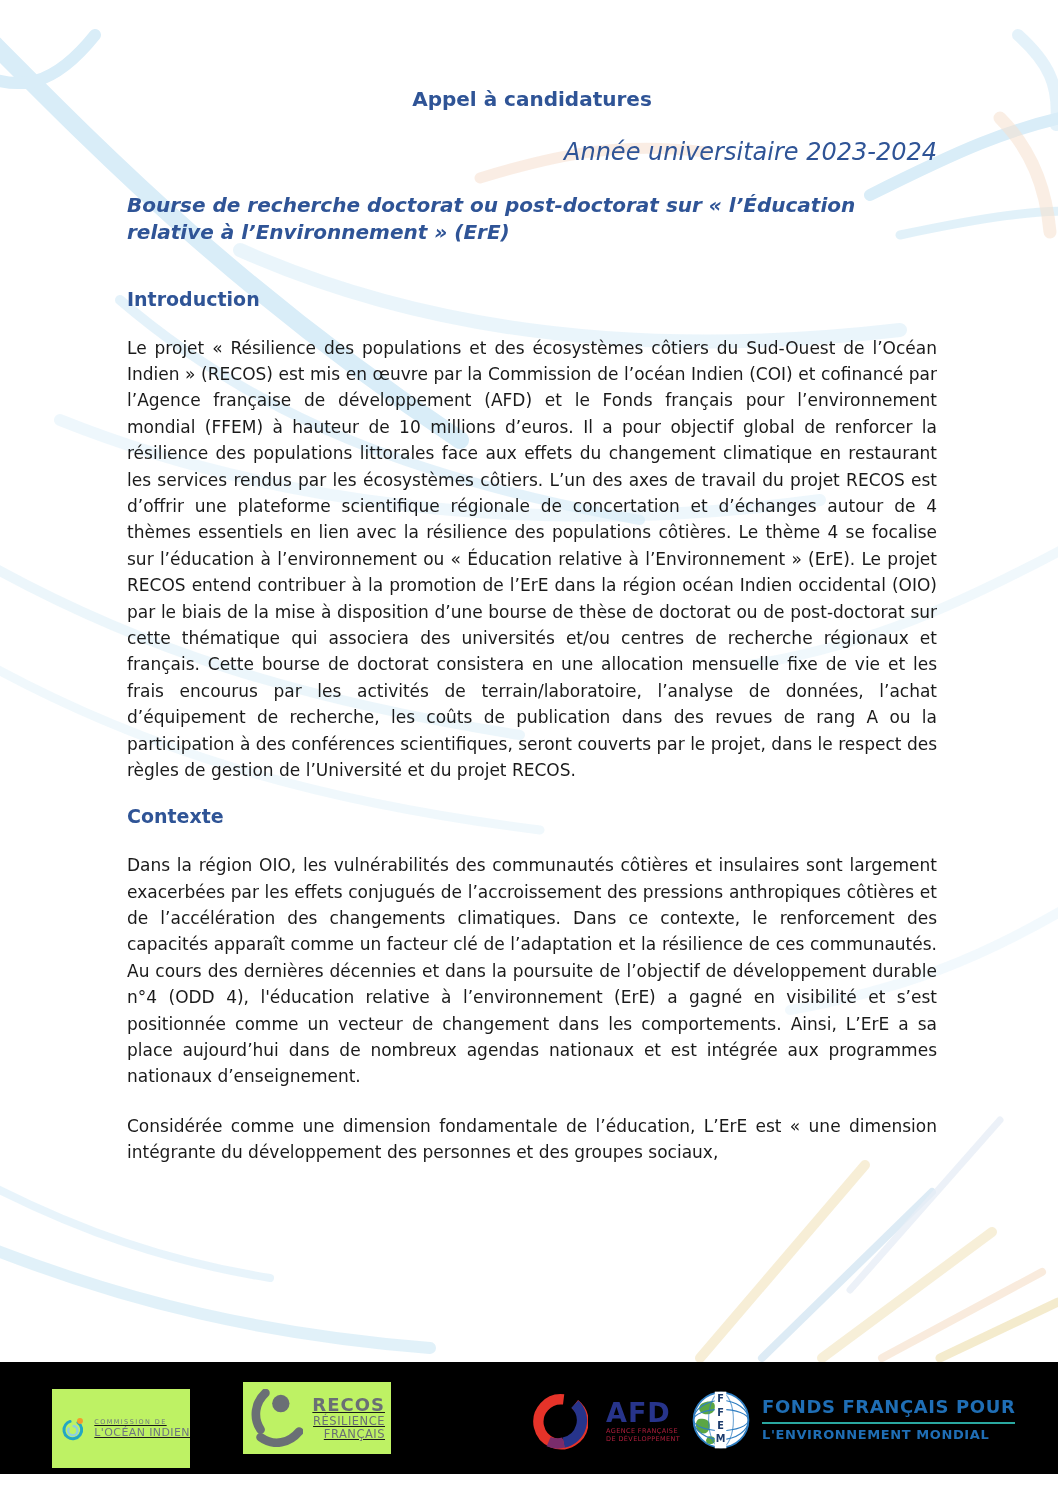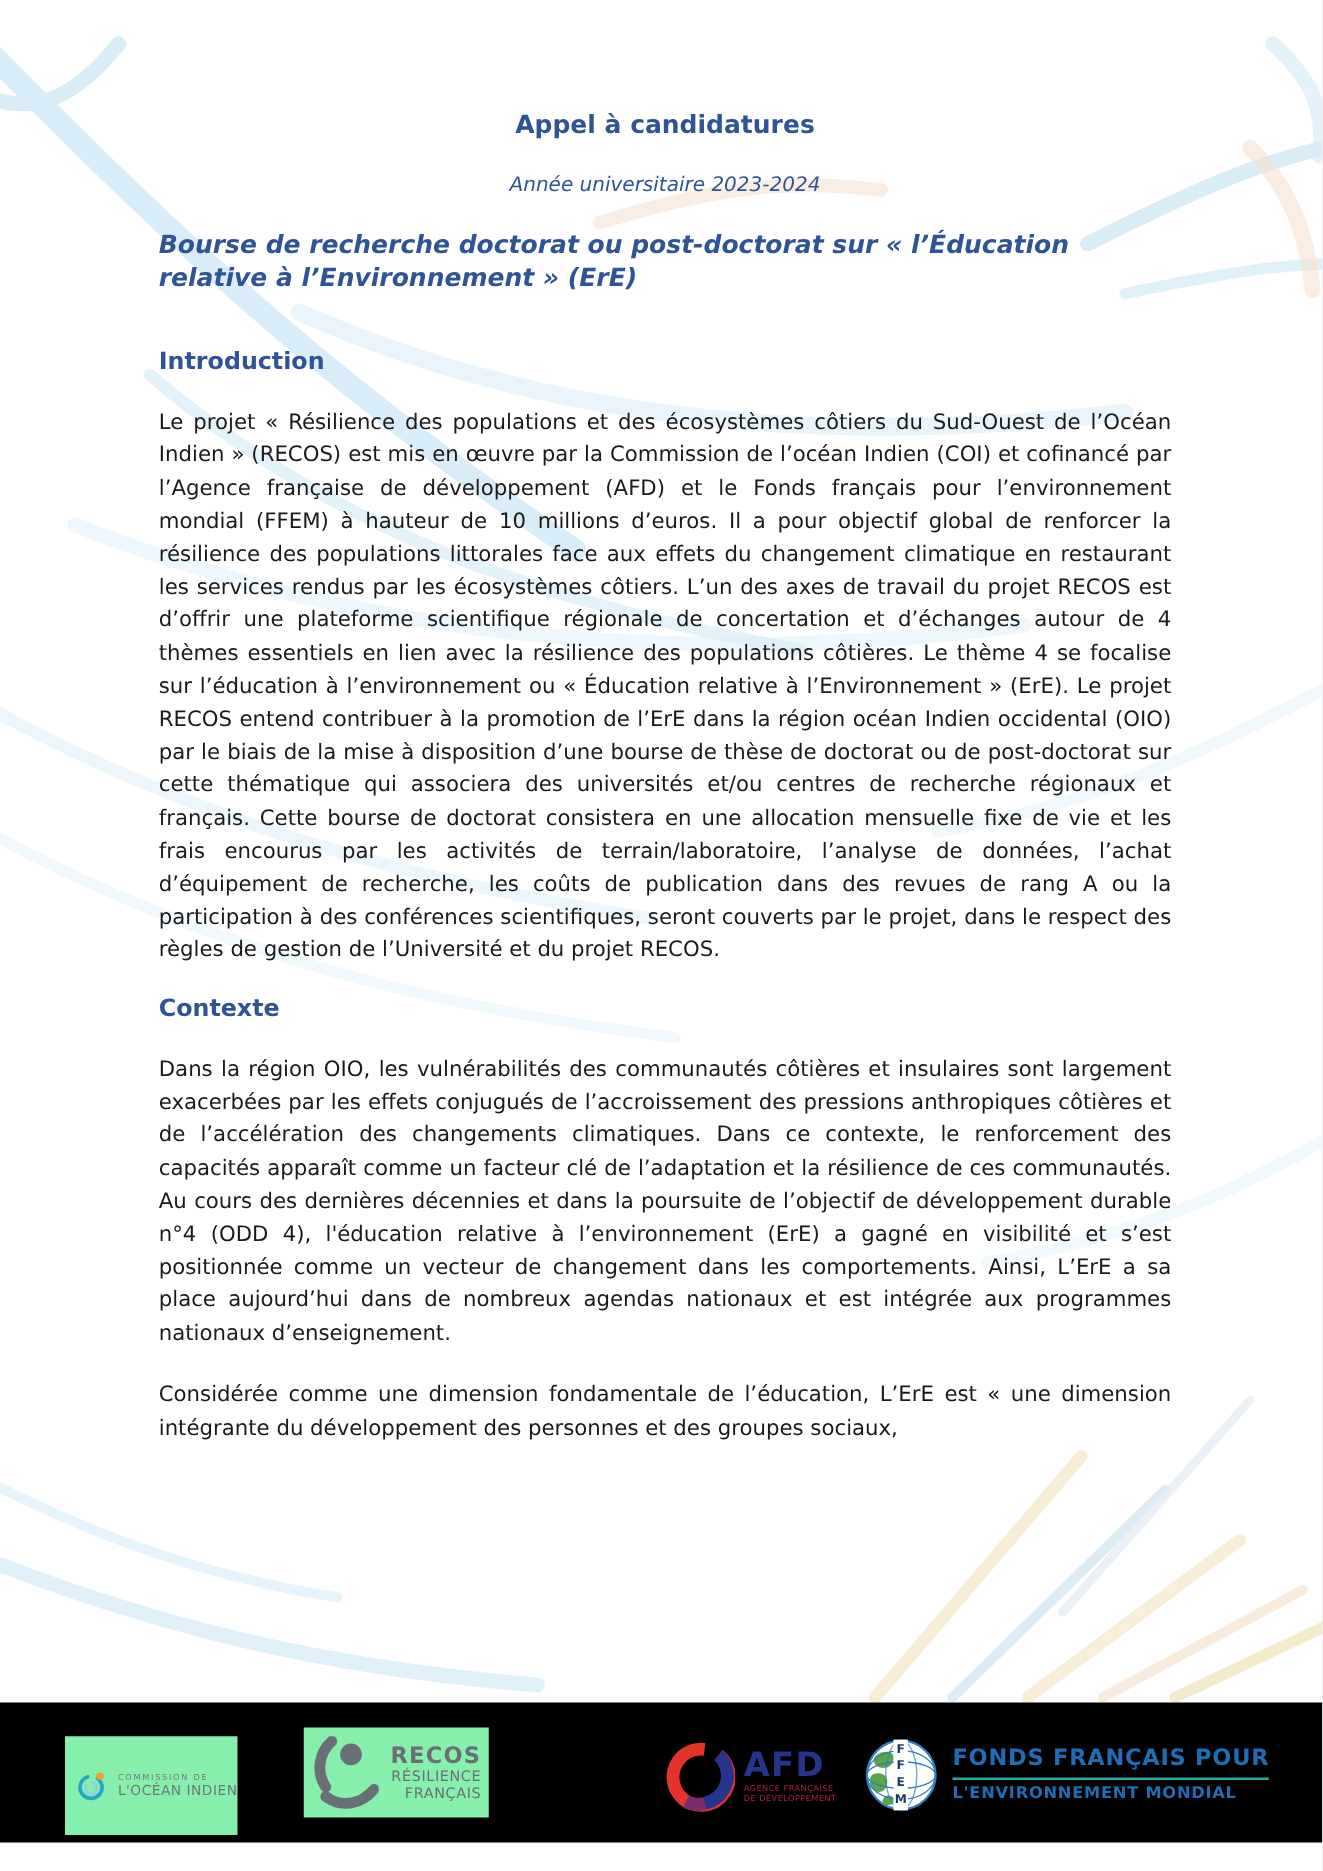--- a/index.html
+++ b/index.html
@@ -14,22 +14,22 @@
     color:#1a1a1a;
   }
   .bg-waves{position:absolute;left:0;top:0;width:1058px;height:1497px;pointer-events:none;}
   .content{position:relative;padding:0 121px 0 127px;}
   .doc-title{
     margin:0;padding-top:87px;
     text-align:center;color:#2F5496;
     font-size:20px;font-weight:bold;line-height:1.2;
   }
   .doc-subtitle{
-    margin:27px 0 12px;text-align:center;color:#2F5496;
-    font-size:16px;font-style:italic;line-height:1.2;
+    margin:27px 0 12px;text-align:right;color:#2F5496;
+    font-size:24px;font-style:italic;line-height:1.2;
   }
   .doc-heading{
     margin:25px 0 0;text-align:left;color:#2F5496;
     font-size:20px;font-weight:bold;font-style:italic;line-height:1.35;
   }
   .section-heading{
     margin:0;color:#2F5496;font-size:19px;font-weight:bold;line-height:1.25;
   }
   .sh-intro{margin-top:42px;}
   .sh-contexte{margin-top:22px;}
@@ -37,36 +37,36 @@
     margin:23px 0 0;
     font-size:17px;line-height:26.4px;
     text-align:justify;
     color:#1a1a1a;
   }
   
   .footer-band{
     position:absolute;left:0;top:1362px;width:1058px;height:112px;
     background:#000000;
   }
-  .logo-card{position:absolute;background:#86efac;box-sizing:border-box;}
+  .logo-card{position:absolute;background:#bef264;box-sizing:border-box;text-decoration:underline;}
   .coi-card{
     left:52px;top:27px;width:138px;height:79px;
     display:flex;align-items:center;gap:8px;padding-left:9px;
   }
   .coi-text{color:#6f7680;line-height:1.25;}
   .coi-line1{font-size:6.5px;letter-spacing:1.4px;white-space:nowrap;}
   .coi-line2{font-size:11px;letter-spacing:.4px;white-space:nowrap;}
   .recos-card{
     left:243px;top:20px;width:148px;height:72px;
     display:flex;align-items:center;justify-content:flex-start;gap:5px;padding:4px 6px;
   }
   .recos-text{color:#6a6f75;text-align:right;flex:1;line-height:1.1;}
   .recos-line1{font-size:18px;font-weight:bold;letter-spacing:1px;}
   .recos-line2,.recos-line3{font-size:11.5px;letter-spacing:.5px;}
-  .afd-logo{position:absolute;left:528px;top:29px;display:flex;align-items:center;gap:7px;}
+  .afd-logo{position:absolute;left:528px;top:29px;display:flex;align-items:center;gap:18px;}
   .afd-text{line-height:1;}
   .afd-acronym{font-size:27px;font-weight:bold;color:#27348B;letter-spacing:1px;}
   .afd-sub{margin-top:1px;font-size:6.5px;color:#B01E3C;letter-spacing:.4px;line-height:1.3;}
   .ffem-logo{position:absolute;left:690px;top:27px;display:flex;align-items:center;gap:10px;}
   .ffem-text{line-height:1.15;}
   .ffem-line1{
     font-size:18px;font-weight:bold;color:#1F6EB5;letter-spacing:.6px;
     padding-bottom:4px;border-bottom:2px solid #2AA8A0;white-space:nowrap;
   }
   .ffem-line2{

